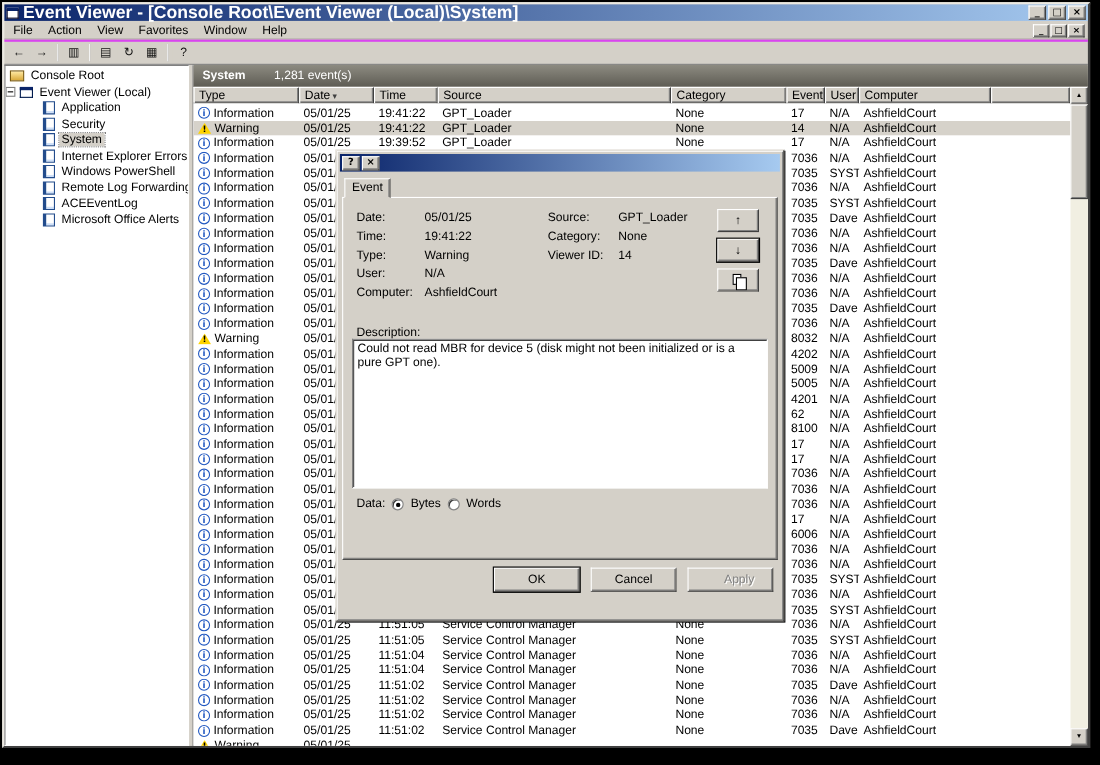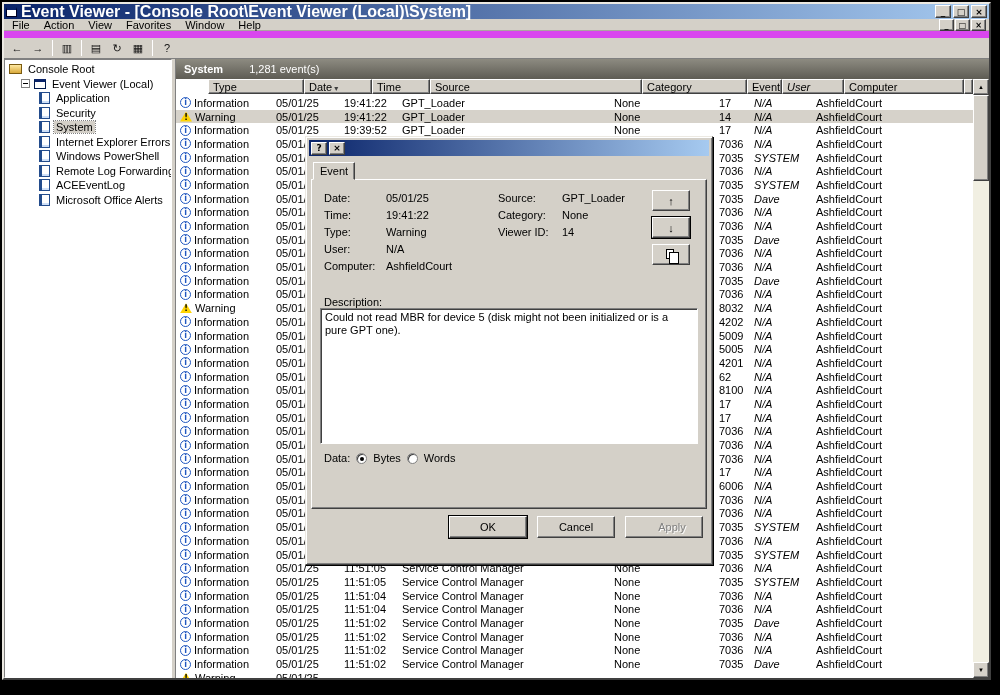--- a/index.html
+++ b/index.html
@@ -14,66 +14,66 @@
             background:#d4d0c8; border:2px solid; border-color:#ece9e2 #404040 #404040 #ece9e2;
             display:flex; flex-direction:column; }
   .titlebar { height:15px; background:linear-gradient(90deg,#0a246a,#a6caf0);
             display:flex; align-items:center; padding:0 2px; color:#fff; }
   .app-icon { width:11px; height:10px; background:#fff; border:1px solid #002; border-top:3px solid #0a246a; margin-right:4px; flex:none; }
   .title-text { font-weight:bold; font-size:16px; white-space:nowrap; overflow:hidden; flex:1; }
   .win-controls { display:flex; gap:2px; flex:none; }
   .wbtn { width:16px; height:13px; font-size:9px; line-height:10px; font-weight:bold; text-align:center;
           background:#d4d0c8; border:1px solid; border-color:#fff #404040 #404040 #fff;
           box-shadow: inset -1px -1px 0 #808080; cursor:default; font-family:"DejaVu Sans",sans-serif; padding:0; }
-  .menubar { height:19px; display:flex; align-items:center; padding:0 1px; border-bottom:7px solid #d946ef;
+  .menubar { height:19px; display:flex; align-items:center; padding:0 1px; border-bottom:2px solid #d946ef;
              box-shadow: inset 0 -1px 0 #aaa6a0; }
   .menu-item { padding:2px 7px; cursor:default; }
   .menu-controls { margin-left:auto; display:flex; gap:1px; padding-right:2px; }
   .mbtn { width:15px; height:12px; font-size:8px; line-height:9px; }
   .toolbar { height:21px; display:flex; align-items:center; gap:1px; padding:1px 3px; border-bottom:1px solid #808080; box-shadow:0 1px 0 #fff; }
   .tbtn { width:20px; height:18px; background:#d4d0c8; border:1px solid #d4d0c8; text-align:center;
           font-size:11px; line-height:16px; cursor:default; color:#111; }
   .tsep { width:1px; height:16px; background:#808080; border-right:1px solid #fff; margin:0 3px; }
 
   
   .main { flex:1; display:flex; min-height:0;border-radius:15px; }
   .tree-panel { width:168px; flex:none; background:#fff; border:1px solid; border-color:#808080 #fff #fff #808080; overflow:hidden; padding-top:2px; }
   .splitter { width:3px; flex:none; background:#d4d0c8; }
   .tree-node { display:flex; align-items:center; height:14.5px; white-space:nowrap; cursor:default; }
   .tree-node.root { padding-left:4px; }
-  .tree-node.l1 { padding-left:16px; }
+  .tree-node.l1 { }
   .tree-node.child { padding-left:34px; }
   .expander { position:relative; width:9px; height:9px; background:#fff; border:1px solid #808080; margin-right:4px; flex:none; }
   .expander::after { content:""; position:absolute; left:1px; top:3px; width:5px; height:1px; background:#000; }
   .folder-icon { width:13px; height:10px; background:linear-gradient(#ffe9a2,#d9a93a); border:1px solid #7a5a10; margin-right:4px; flex:none; }
   .mmc-icon { width:12px; height:10px; background:#fff; border:1px solid #001a4d; border-top:3px solid #0a246a; margin-right:4px; flex:none; }
   .log-icon { width:11px; height:12px; background:#fff; border:1px solid #234c8c; border-left:3px solid #234c8c;
               box-shadow:inset 0 -2px 0 #cfe0f8; margin-right:4px; flex:none; }
   .tree-label { padding:0 2px; }
   .tree-node.selected .tree-label { background:#d4d0c8; outline:1px dotted #808080; }
 
   
   .list-panel { flex:1; display:flex; flex-direction:column; min-width:0; border-left:1px solid #808080; }
   .list-header { height:20px; flex:none; background:linear-gradient(180deg,#8d8b81,#5e5c54);
                  color:#fff; display:flex; align-items:center; padding-left:8px; }
   .list-header .lh-title { font-weight:bold; margin-right:26px; }
   .list-body { flex:1; display:flex; min-height:0; background:#fff; }
   .list-content { flex:1; display:flex; flex-direction:column; min-width:0; }
-  .col-headers { height:15px; flex:none; display:flex;margin-left:32px; }
+  .col-headers { height:15px; flex:none; display:flex; }
   .hcell { height:15px; background:#d4d0c8; border:1px solid; border-color:#fff #404040 #404040 #fff;
            box-shadow: inset -1px -1px 0 #808080; padding:1px 0 0 4px; white-space:nowrap; overflow:hidden; font-size:11px; }
   .hfill { flex:1; }
   .sort-ind { color:#404040; font-size:8px; margin-left:2px; }
   .rows { flex:1; overflow:hidden; background:#fff; padding-top:2px; position:relative; }
   .erow { display:flex; height:13.7px; align-items:center; white-space:nowrap; }
   .erow.selected { background:#d6d2ca; }
   .c { padding-left:4px; overflow:hidden; white-space:nowrap; flex:none; }
   .c-type { width:96px; display:flex; align-items:center; gap:3px; }
   .c-date { width:68px; } .c-time { width:58px; } .c-source { width:212px; }
-  .c-cat { width:105px; } .c-event { width:35px; } .c-user { width:62px;font-style:italic; } .c-comp { width:120px; }
+  .c-cat { width:105px; } .c-event { width:35px; } .c-user { width:31px; } .c-comp { width:120px; }
   .evicon { flex:none; text-align:center; }
   .evicon.info { width:11px; height:11px; border-radius:50%; background:#fff; border:1px solid #2057c0;
                  color:#2057c0; font:bold 8px/9px "DejaVu Sans",sans-serif; }
   .evicon.warn { width:12px; height:10px; background:#ffd400; clip-path:polygon(50% 0,100% 100%,0 100%);
                  color:#000; font:bold 8px/11px "DejaVu Sans",sans-serif; }
 
   
   .vscroll { width:16px; flex:none; background:#f1efe2; display:flex; flex-direction:column; }
   .sb-btn { width:16px; height:16px; flex:none; background:#d4d0c8; border:1px solid; border-color:#fff #404040 #404040 #fff;
             box-shadow: inset -1px -1px 0 #808080; font-size:6px; line-height:14px; text-align:center; color:#000; }

